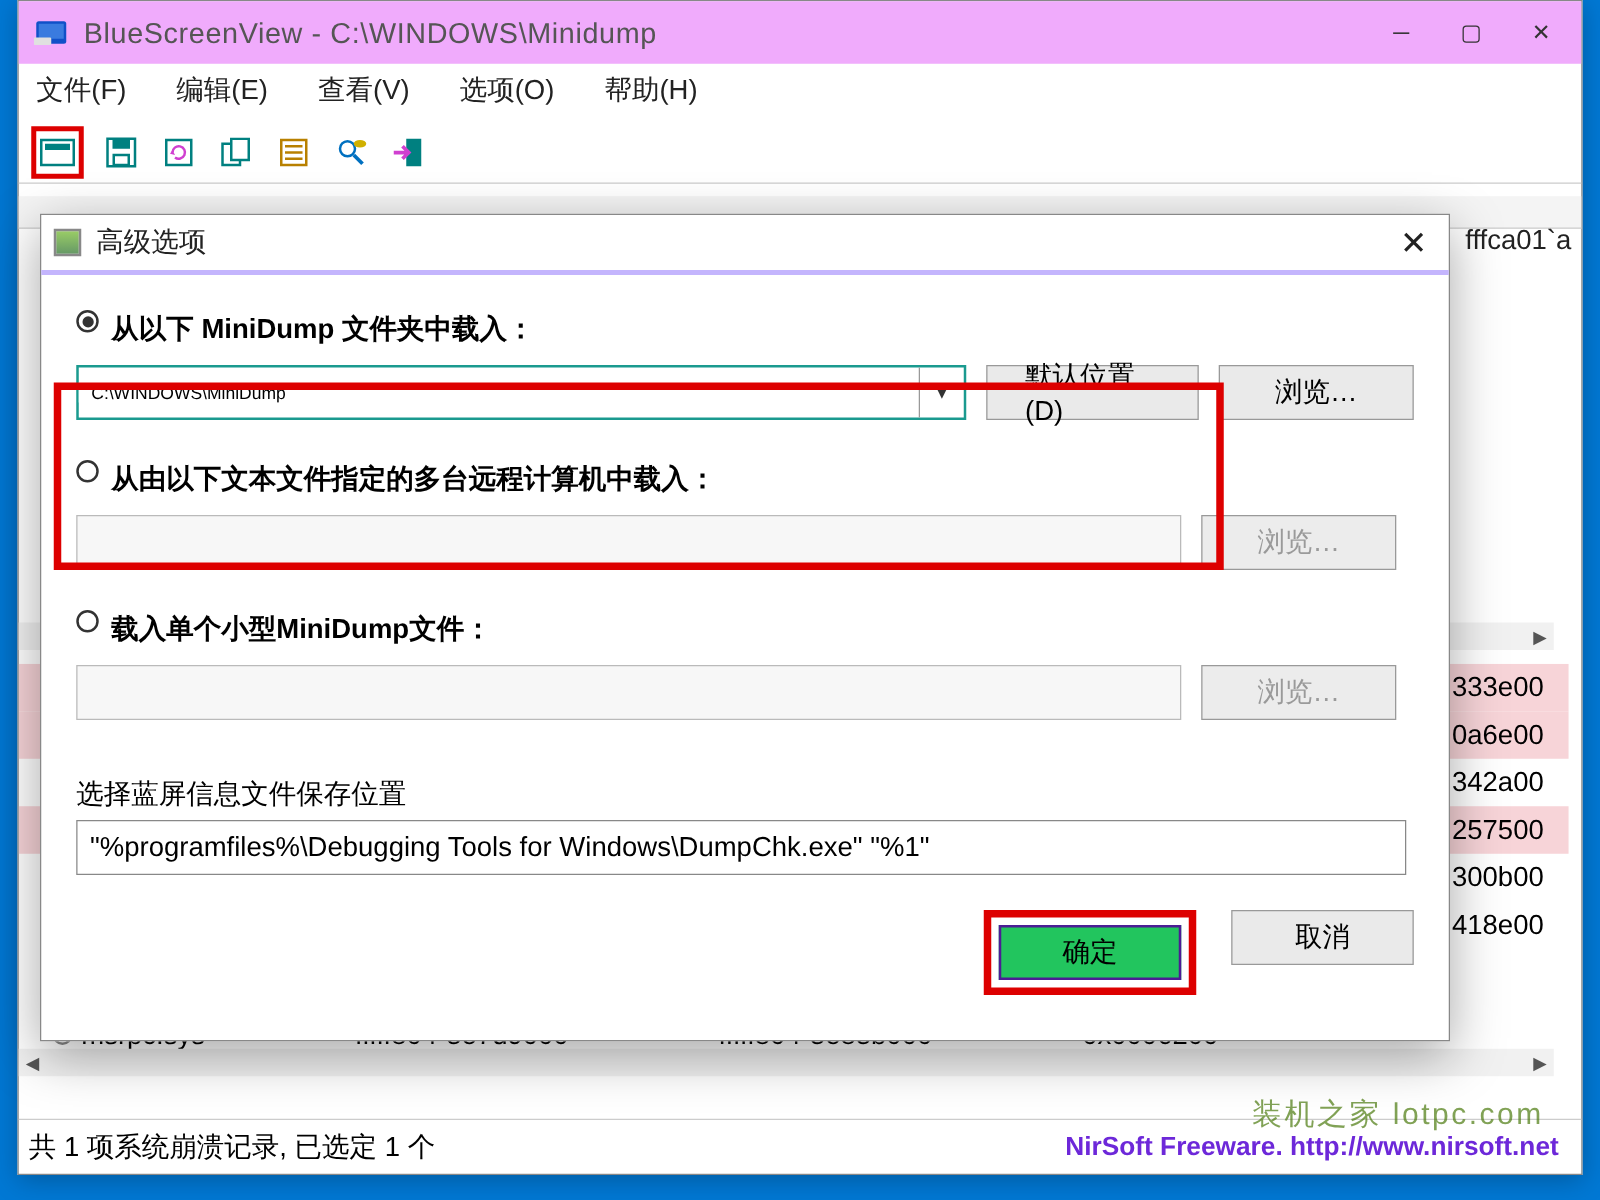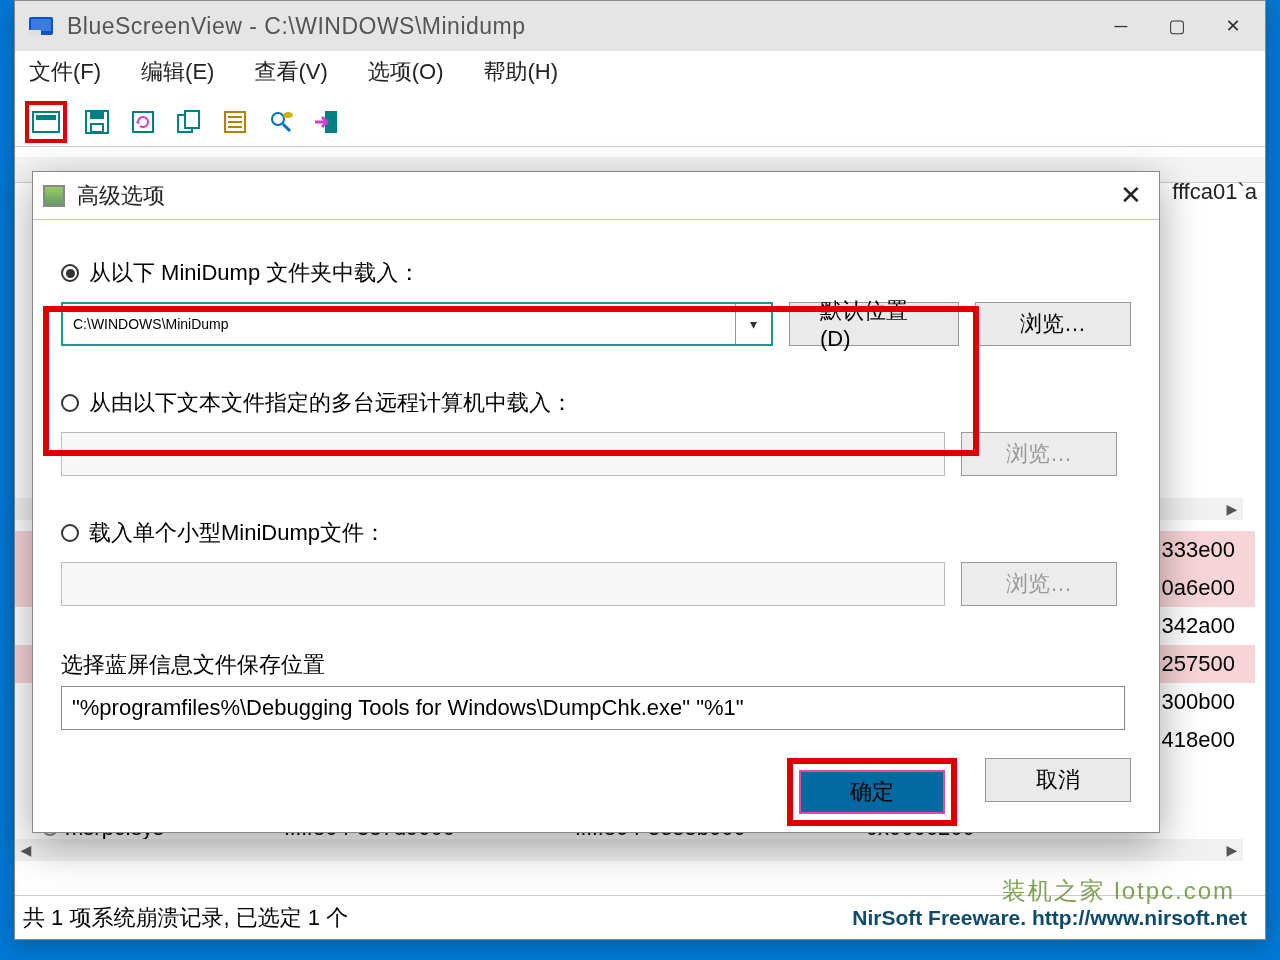--- a/index.html
+++ b/index.html
@@ -1,20 +1,20 @@
 <!DOCTYPE html>
 <html><head>
 <meta charset="utf-8">
 <style>
   * { box-sizing: border-box; font-family: "Microsoft YaHei", "Segoe UI", sans-serif; }
   body { margin: 0; padding: 0; width: 1280px; height: 960px; background: #0078d4; overflow: hidden; position: relative; }
   
   .main-window { position: absolute; left: 14px; top: 0; width: 1252px; height: 940px; background: #fff; border: 1px solid #888; box-shadow: 0 4px 20px rgba(0,0,0,.25); }
   
-  .titlebar { display: flex; align-items: center; height: 50px; padding: 0 4px; background: #e5e5e5; }
+  .titlebar { display: flex; align-items: center; height: 50px; padding: 0 4px; background: #f0abfc; }
   .titlebar .app-icon { width: 32px; height: 24px; margin: 0 8px; }
   .titlebar .title { font-size: 23px; color: #555; flex: 1; letter-spacing: .5px; }
   .winbtns { display: flex; }
   .winbtns span { width: 56px; height: 40px; display: flex; align-items: center; justify-content: center; font-size: 18px; color: #333; }
   
   .menubar { display: flex; gap: 40px; padding: 6px 14px 10px 14px; font-size: 22px; color: #222; }
   
   .toolbar { display: flex; align-items: center; gap: 14px; padding: 6px 10px; border-bottom: 1px solid #ccc; height: 50px; }
   .tb-btn { width: 32px; height: 32px; display: flex; align-items: center; justify-content: center; }
   .tb-first { border: 4px solid #d00; padding: 1px; }
@@ -30,53 +30,53 @@
   .bg-bottom { position: absolute; left: 26px; bottom: 98px; display:flex; gap: 120px; font-size: 22px; font-family: Consolas, monospace; }
   .bg-bottom span:first-child { display:flex; align-items:center; gap:6px; }
   
   .vscroll { position:absolute; right:0; top:530px; width:22px; bottom:100px; background:#f1f1f1; border-left:1px solid #ddd; }
   .hscroll { position:absolute; bottom:78px; left:0; right:22px; height:22px; background:#f1f1f1; display:flex; justify-content:space-between; align-items:center; }
   .hscroll span { width:22px; text-align:center; font-size:14px; color:#555; }
   .hscroll-top { position:absolute; top:497px; left:0; right:22px; height:22px; background:#f1f1f1; display:flex; justify-content:flex-end; align-items:center; }
   .hscroll-top span { width:22px; text-align:center; font-size:14px; color:#555; }
   
   .statusbar { position:absolute; bottom:0; left:0; right:0; height:44px; border-top:1px solid #ccc; display:flex; align-items:center; padding:0 8px; font-size:22px; }
-  .statusbar .credits { color:#0c4a6e; font-weight:bold; margin-left:auto; margin-right:10px; font-size:21px; }
+  .statusbar .credits { color:#6d28d9; font-weight:bold; margin-left:auto; margin-right:10px; font-size:21px; }
   .watermark { position:absolute; right:30px; bottom:32px; color:#4d7c0f; font-size:24px; letter-spacing:2px; opacity:.7; pointer-events:none; }
   
   
   .dialog { position:absolute; left:17px; top:170px; width:1128px; height:662px; background:#fff; border:1px solid #888; box-shadow:0 12px 40px rgba(0,0,0,.35); }
-  .dlg-title { display:flex; align-items:center; height:48px; padding:0 10px; border-bottom:1px solid #c4b5fd; }
+  .dlg-title { display:flex; align-items:center; height:48px; padding:0 10px; border-bottom:4px solid #c4b5fd; }
   .dlg-title .dlg-icon { width:22px; height:22px; border:2px solid #888; margin-right:12px; background:linear-gradient(#9c6,#696); }
   .dlg-title .txt { font-size:22px; color:#222; flex:1; }
   .dlg-title .close { font-size:26px; color:#222; width:36px; text-align:center; }
   
   .dlg-body { padding: 22px 28px 18px 28px; position:relative; }
   .redbox { position:absolute; left:10px; top:86px; width:936px; height:150px; border:6px solid #d00; pointer-events:none; }
   
-  .opt { display:flex; align-items:center; gap:10px; font-size:22px; margin-top:12px; }
+  .opt { display:flex; gap:10px; font-size:22px; margin-top:2px;font-weight:bold; }
   .radio { width:18px; height:18px; border:2px solid #333; border-radius:50%; display:inline-flex; align-items:center; justify-content:center; flex-shrink:0; }
   .radio.sel::after { content:""; width:9px; height:9px; background:#333; border-radius:50%; }
   
   .row { display:flex; gap:16px; align-items:center; margin-top:14px; }
   .combo { flex:0 0 712px; height:44px; border:2px solid #1a9a8f; display:flex; align-items:center; }
   .combo input { flex:1; border:none; outline:none; font-size:14px; padding:0 10px; font-family:inherit; }
   .combo .arrow { width:36px; height:100%; border-left:1px solid #999; display:flex; align-items:center; justify-content:center; font-size:14px; color:#333; }
   .btn { height:44px; padding:0 30px; background:#eaeaea; border:1px solid #999; font-size:22px; display:flex; align-items:center; justify-content:center; }
   .btn.wide { min-width:156px; }
   .btn.disabled { color:#9a9a9a; background:#ececec; }
   
   .plain-input { flex:0 0 884px; height:44px; border:1px solid #bababa; background:#f7f7f7; }
   .full-input { width:1064px; height:44px; border:1px solid #888; font-size:22px; padding:0 10px; display:flex; align-items:center; margin-top:6px; }
   .section-lbl { font-size:22px; margin-top:44px; }
   .gap { height:30px; }
   
   .dlg-actions { display:flex; gap:28px; justify-content:flex-end; margin-top:28px; }
   .ok-wrap { padding:6px; border:6px solid #d00; }
-  .btn.primary { border:2px solid #ec4899; background:#0369a1; min-width:146px; }
+  .btn.primary { border:2px solid #4c1d95; background:#22c55e; min-width:146px; }
   
   svg { display:block; }
 </style>
 </head>
 <body>
 
 <div class="main-window">
   <div class="titlebar">
     <span class="app-icon">
       <svg viewBox="0 0 32 24">

